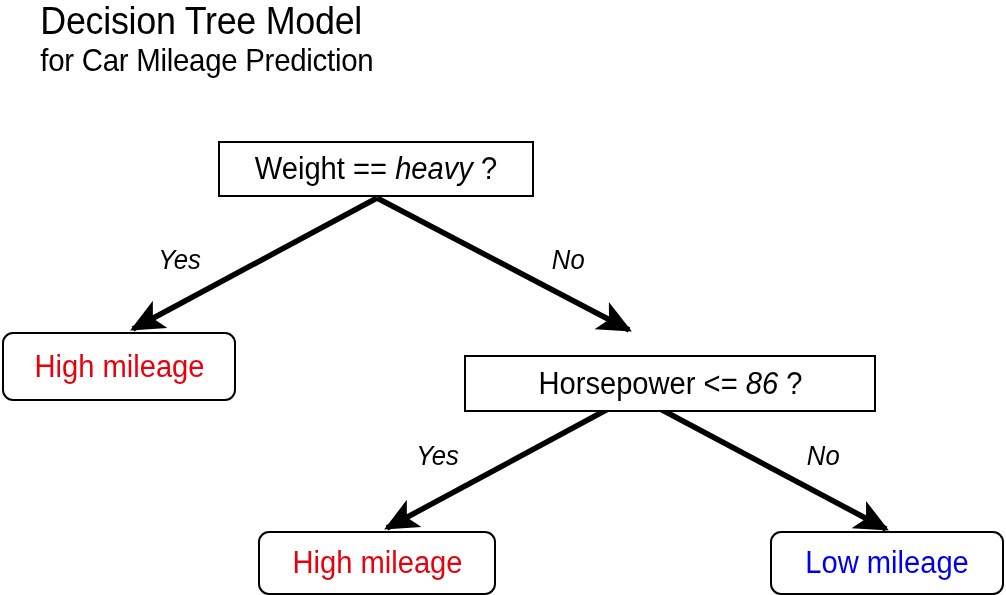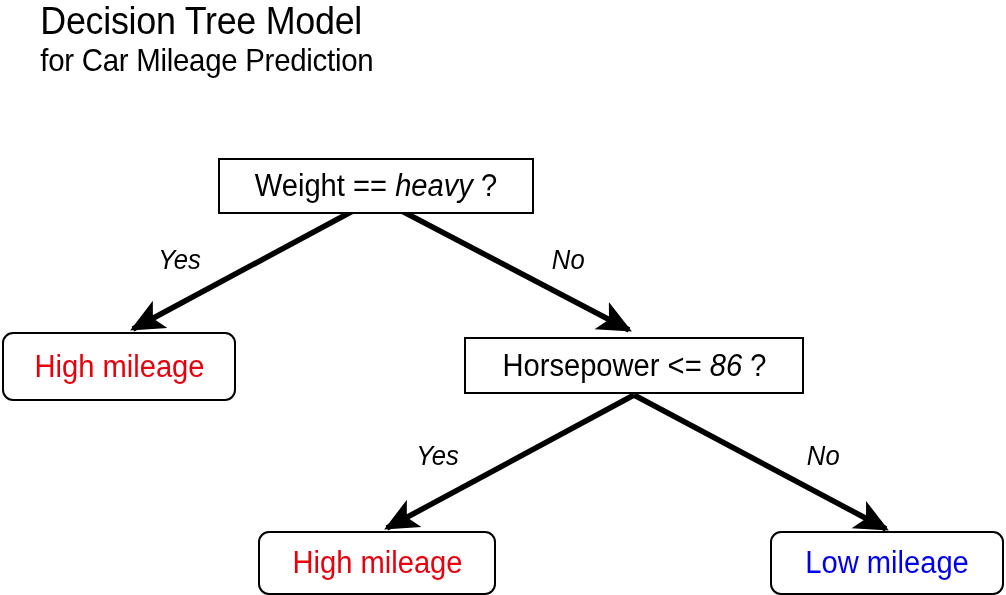--- a/index.html
+++ b/index.html
@@ -115,29 +115,29 @@
 
     <line x1="377" y1="198" x2="133" y2="329" stroke="#000000" stroke-width="5.5" marker-end="url(#ah)"></line>
 
     <line x1="377" y1="198" x2="629" y2="330" stroke="#000000" stroke-width="5.5" marker-end="url(#ah)"></line>
 
     <line x1="634" y1="395" x2="387" y2="528" stroke="#000000" stroke-width="5.5" marker-end="url(#ah)"></line>
 
     <line x1="634" y1="395" x2="886" y2="529" stroke="#000000" stroke-width="5.5" marker-end="url(#ah)"></line>
   </svg>
 
-  <div class="node decision" style="left:218px; top:141px; width:316px; height:56px;margin-top:17px;">
+  <div class="node decision" style="left:218px; top:141px; width:316px; height:56px;">
     <span class="node-text"><span>Weight == </span><span class="it">heavy</span><span> ?</span></span>
   </div>
 
   <div class="node leaf" style="left:2px; top:332px; width:234px; height:69px;">
     <span class="node-text leaf-text-red">High mileage</span>
   </div>
 
-  <div class="node decision" style="left:464px; top:337px; width:340px; height:57px;">
+  <div class="node decision" style="left:464px; top:355px; width:412px; height:57px;">
     <span class="node-text"><span>Horsepower &lt;= </span><span class="it">86</span><span> ?</span></span>
   </div>
 
   <div class="node leaf" style="left:258px; top:531px; width:238px; height:64px;">
     <span class="node-text leaf-text-red">High mileage</span>
   </div>
 
   <div class="node leaf" style="left:770px; top:531px; width:234px; height:64px;">
     <span class="node-text leaf-text-blue">Low mileage</span>
   </div>

